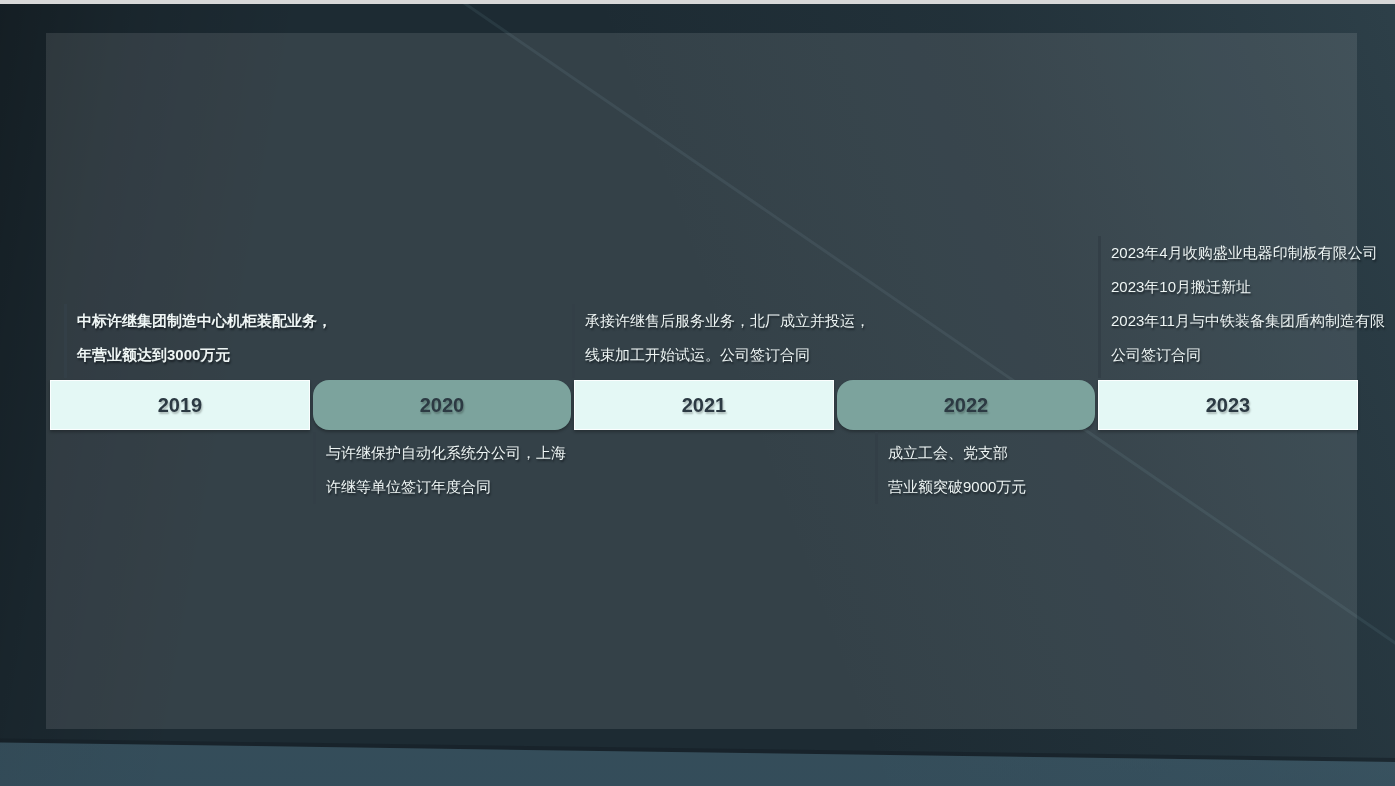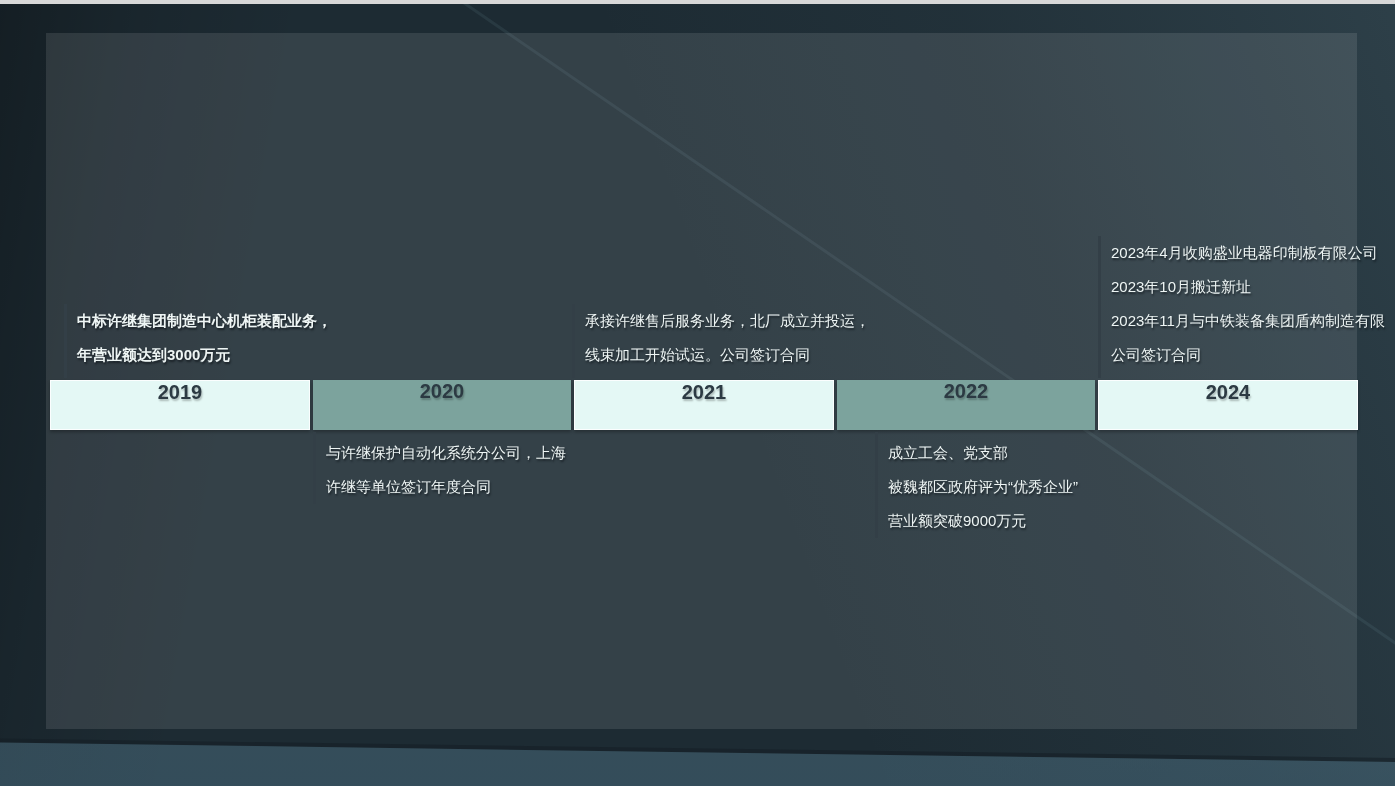--- a/index.html
+++ b/index.html
@@ -115,34 +115,35 @@
     position:absolute;
     left:50px;top:380px;
     width:1308px;height:50px;
     display:flex;
     gap:3px;
     z-index:3;
   }
   .segment{
     flex:1 1 0;
     display:flex;
-    align-items:flex-start;
+    align-items:center;
     justify-content:center;
     font-size:20px;
     font-weight:bold;
     color:var(--year-text);
     text-shadow:1px 2px 2px rgba(0,0,0,0.25);
     box-shadow:0 2px 3px rgba(0,0,0,0.28);
   }
   .segment.light{
     background:var(--segment-light);
     border:1px solid rgba(255,255,255,0.85);
   }
   .segment.sage{
     background:var(--segment-sage);
+    border-radius:16px;
   }
   
   .note{
     position:absolute;
     border-left:3px solid var(--leader-line);
     padding-left:10px;
     z-index:3;
     white-space:nowrap;
   }
   .note p{
@@ -182,21 +183,21 @@
     <div class="segment sage">
       <span>2020</span>
     </div>
     <div class="segment light">
       <span>2021</span>
     </div>
     <div class="segment sage">
       <span>2022</span>
     </div>
     <div class="segment light">
-      <span>2024</span>
+      <span>2023</span>
     </div>
   </div>
 
   <div class="note above note-2019">
     <p>中标许继集团制造中心机柜装配业务，</p>
     <p>年营业额达到3000万元</p>
   </div>
   <div class="note above note-2021">
     <p>承接许继售后服务业务，北厂成立并投运，</p>
     <p>线束加工开始试运。公司签订合同</p>
@@ -207,17 +208,16 @@
     <p>2023年11月与中铁装备集团盾构制造有限</p>
     <p>公司签订合同</p>
   </div>
 
   <div class="note below note-2020">
     <p>与许继保护自动化系统分公司，上海</p>
     <p>许继等单位签订年度合同</p>
   </div>
   <div class="note below note-2022">
     <p>成立工会、党支部</p>
-    <p>被魏都区政府评为“优秀企业”</p>
     <p>营业额突破9000万元</p>
   </div>
 
 </div>
 
 </body></html>

